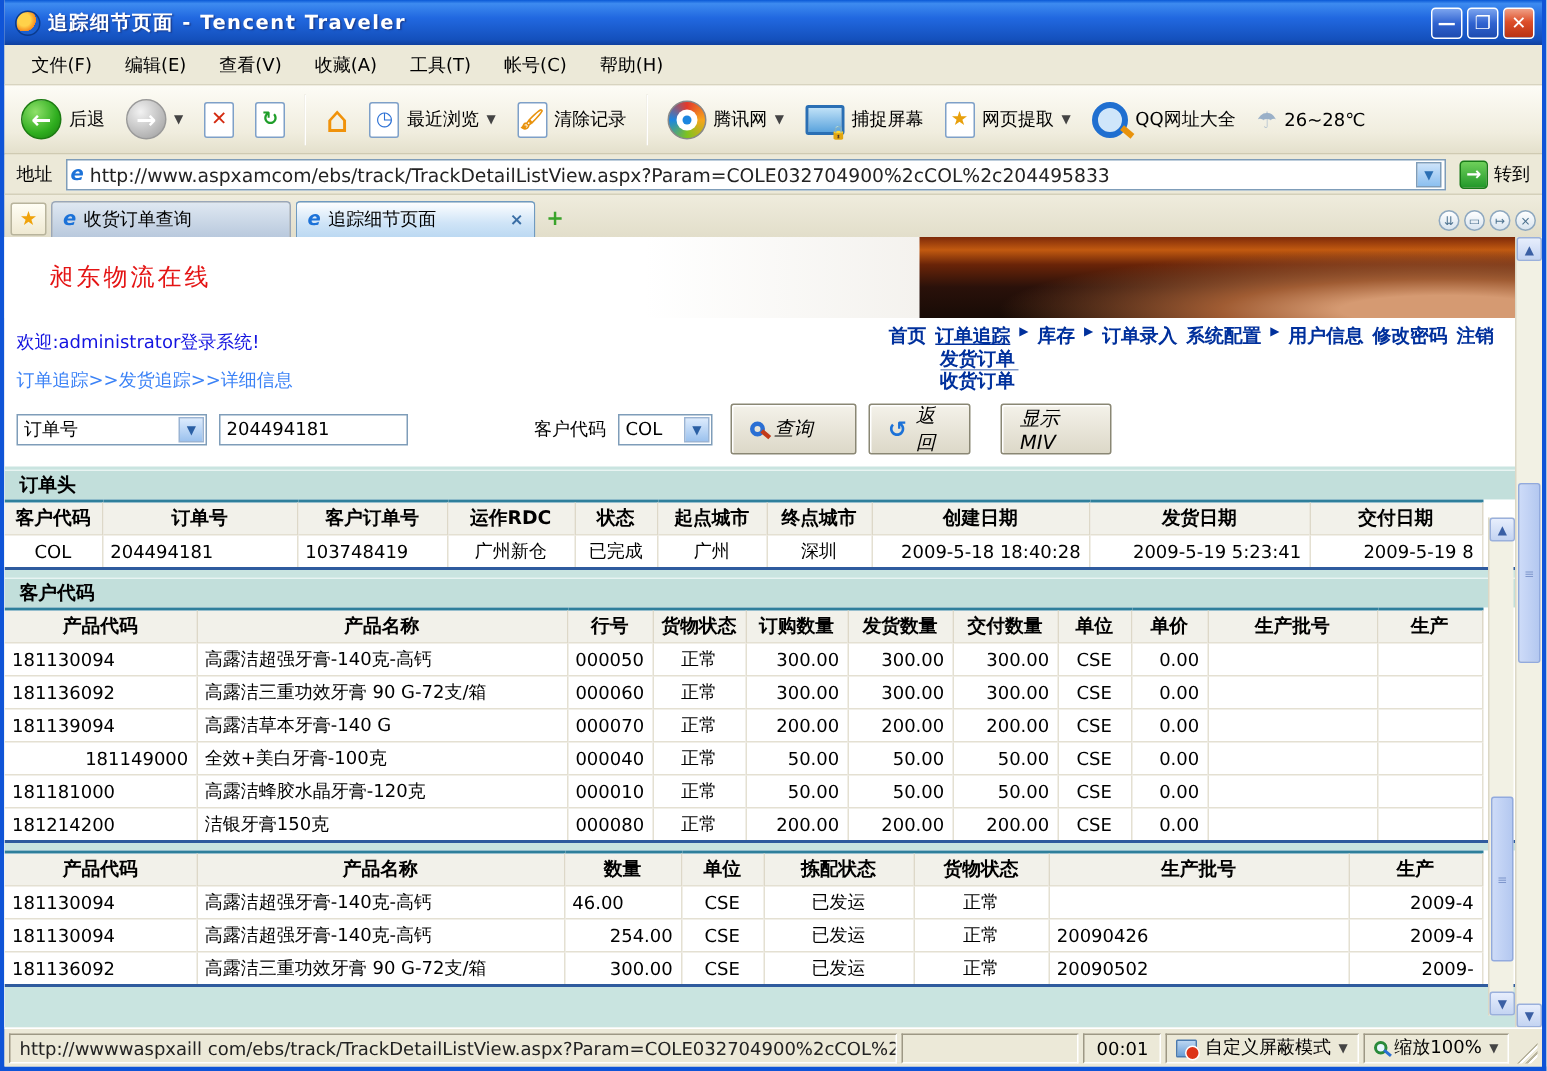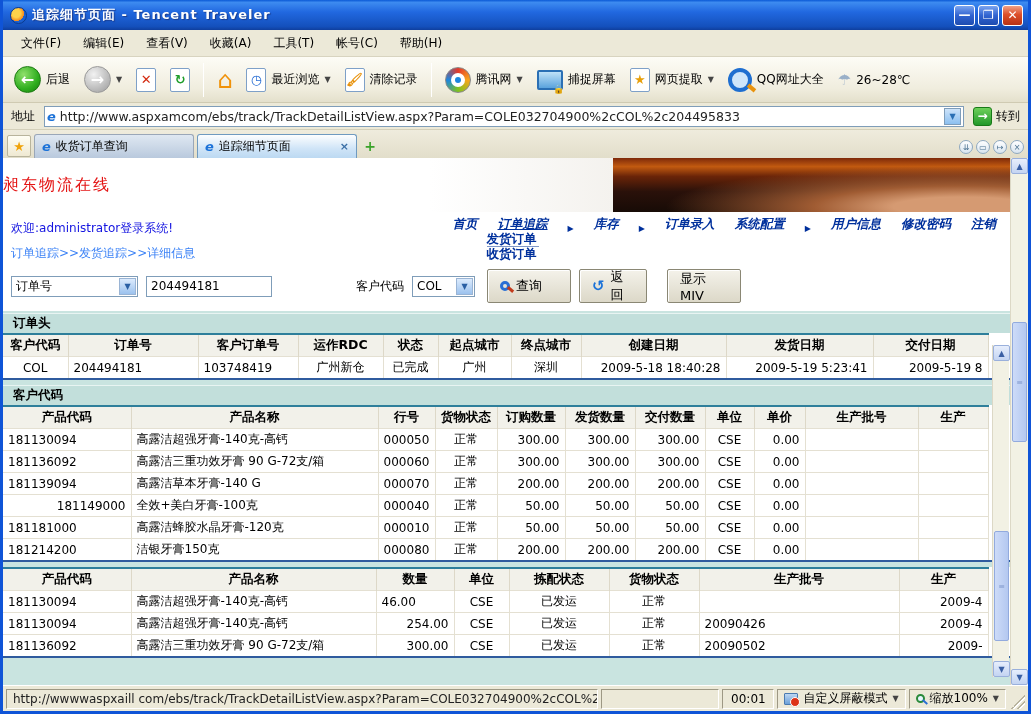--- a/index.html
+++ b/index.html
@@ -70,49 +70,49 @@
   .newtab-btn { width:20px; height:20px; color:#3aa32a; font-weight:bold; font-size:14px; display:flex; align-items:center; justify-content:center; margin-bottom:2px;}
   .tab-right { margin-left:auto; display:flex; gap:3px; align-items:center; margin-bottom:4px; }
   .tr-btn { width:14px; height:14px; border-radius:50%; border:1px solid #8ea8c0; background:linear-gradient(180deg,#fff,#d8e4ef);
     color:#4a708e; font-size:8px; display:flex; align-items:center; justify-content:center; }
 
   
   .content { flex:1; display:flex; min-height:0; background:#fff; }
   .page { width:1007px; position:relative; display:flex; flex-direction:column; overflow:hidden; background:#fff; }
 
   .banner { height:54px; flex:none; display:flex; }
-  .banner-left { width:610px; background:linear-gradient(90deg,#ffffff 70%, #f4f2ee); display:flex; align-items:center; }
+  .banner-left { width:610px; background:linear-gradient(90deg,#ffffff 70%, #f4f2ee); display:flex; align-items:center; padding-left:30px; }
   .brand { color:#e41414; font-size:16px; letter-spacing:2px; }
   .banner-photo { flex:1; background:
       radial-gradient(ellipse at 88% 90%, #d59a72 0 14%, #a05c33 30%, rgba(60,24,10,0) 60%),
       linear-gradient(180deg,#7e2a0a 0%,#c25a10 16%,#6a2408 34%,#2a110a 62%,#170b06 100%); }
 
   .welcome-row { flex:none; display:flex; padding:4px 8px 0; }
   .welcome { color:#1414e0; padding-top:4px; }
   .mainnav { margin-left:auto; position:relative; white-space:nowrap; padding-right:6px; }
-  .nav-line { display:flex; align-items:flex-end; gap:20px;font-style:italic; }
+  .nav-line { display:flex; align-items:flex-start; gap:6px; }
   .nav-link { color:#00309c; font-weight:bold; font-size:12.5px; text-decoration:none; }
   .nav-link.current { text-decoration:underline; }
   .nav-arrow { color:#00309c; font-size:8px; }
   .subnav { position:absolute; left:34px; top:16px; display:flex; flex-direction:column; z-index:5; }
   .subnav .nav-link { line-height:14px; }
   .subnav .nav-link:first-child { border-bottom:1px solid #8098c8; padding-right:2px; }
 
   .breadcrumb-row { flex:none; padding:8px 8px 2px; color:#3b82f6; }
   .process-row { flex:none; padding:4px 8px 2px 12px; color:#f00; font-weight:bold; font-size:12.5px; }
 
   .form-row { flex:none; display:flex; align-items:center; gap:8px; padding:5px 8px 8px; }
   .xp-select { height:21px; border:1px solid #7f9db9; background:#fff; display:flex; align-items:center; }
   .xp-select .val { flex:1; padding:0 4px; }
   .xp-select .btn { width:17px; height:17px; margin:1px; background:linear-gradient(180deg,#dcebfd,#9cc2ee); border:1px solid #9ab4d4;
      color:#2a5fa4; font-size:8px; display:flex; align-items:center; justify-content:center; }
   .xp-input { height:21px; width:126px; border:1px solid #7f9db9; padding:0 4px; font-size:12px; font-family:inherit; }
   .form-label { margin-left:76px; }
   .gray-btn { height:24px; display:flex; align-items:center; gap:6px; padding:16px 12px; background:linear-gradient(180deg,#f4f2ea,#dcd8c8);
-     border:1px solid #8a8774; border-radius:2px; box-shadow:1px 1px 0 #fff inset; font-size:13px; }
+     border:1px solid #8a8774; border-radius:2px; box-shadow:1px 1px 0 #fff inset; font-size:13px;font-style:italic; }
   .mag-ico { width:10px; height:10px; border:3px solid #2a6fd4; border-radius:50%; position:relative; }
   .mag-ico::after { content:""; position:absolute; width:7px; height:3px; background:#c23a1a; transform:rotate(40deg); right:-7px; bottom:-3px; }
   .ret-ico { color:#1c72d8; font-size:15px; font-weight:bold; }
 
   .sections { flex:1; background:#c9e4e0; padding-top:2px; min-height:0; }
   .section-title { height:20px; background:#c2dfdb; display:flex; align-items:center; padding-left:10px;
      font-weight:bold; font-size:12.5px; border-top:1px solid #e8f4f2; }
   .tbl-wrap { background:#fff; border-bottom:2px solid #2f5b9e; }
   table.grid { border-collapse:collapse; table-layout:fixed; width:985px; background:#fff; }
   table.grid th { border-top:2px solid #2e7f9b; background:#f2f1ea; font-size:12.5px; padding:2px 4px;

